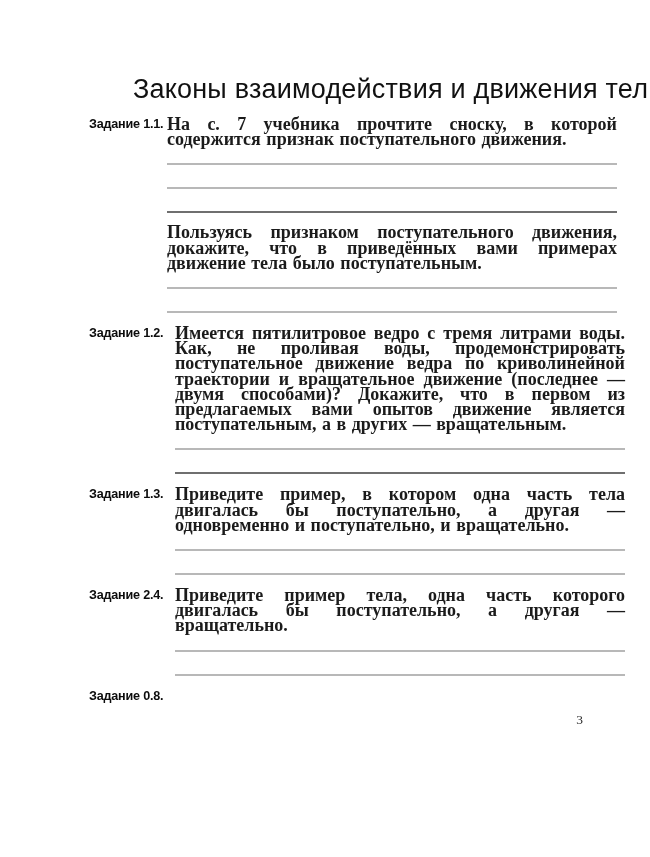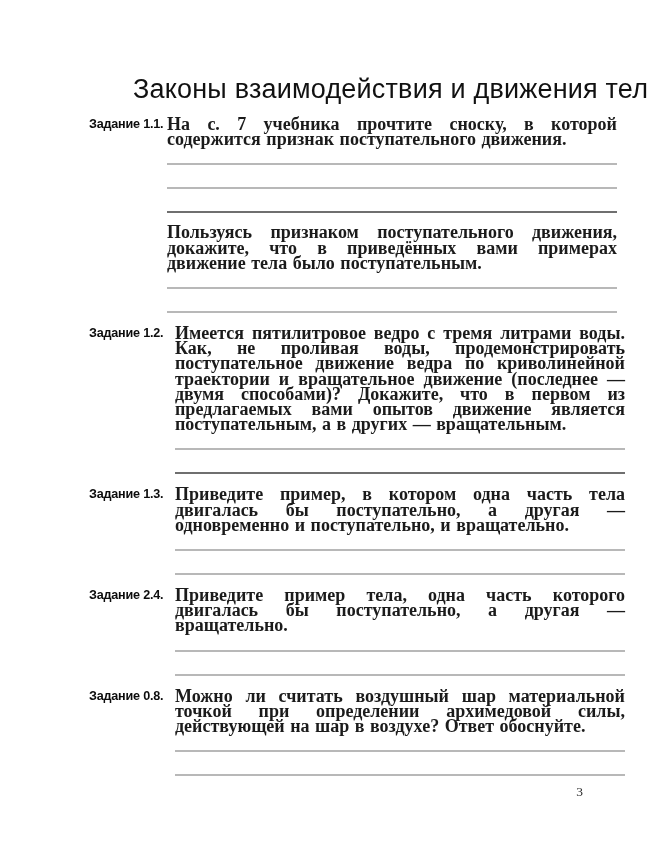--- a/index.html
+++ b/index.html
@@ -115,23 +115,16 @@
         <div class="task-content">
           <p class="task-text">Приведите пример тела, одна часть которого двигалась бы поступательно, а другая — вращательно.</p>
           <div class="lines-group">
             <div class="answer-line"></div>
             <div class="answer-line"></div>
           </div>
         </div>
       </div>
       <div class="task">
         <div class="task-label">Задание 0.8.</div>
-        <div class="task-content">
-          <p class="task-text">Можно ли считать воздушный шар материальной точкой при определении архимедовой силы, действующей на шар в воздухе? Ответ обоснуйте.</p>
-          <div class="lines-group">
-            <div class="answer-line"></div>
-            <div class="answer-line"></div>
-          </div>
-        </div>
       </div>
     </div>
   <div class="page-number">3</div>
 </div>
 
 </body></html>

